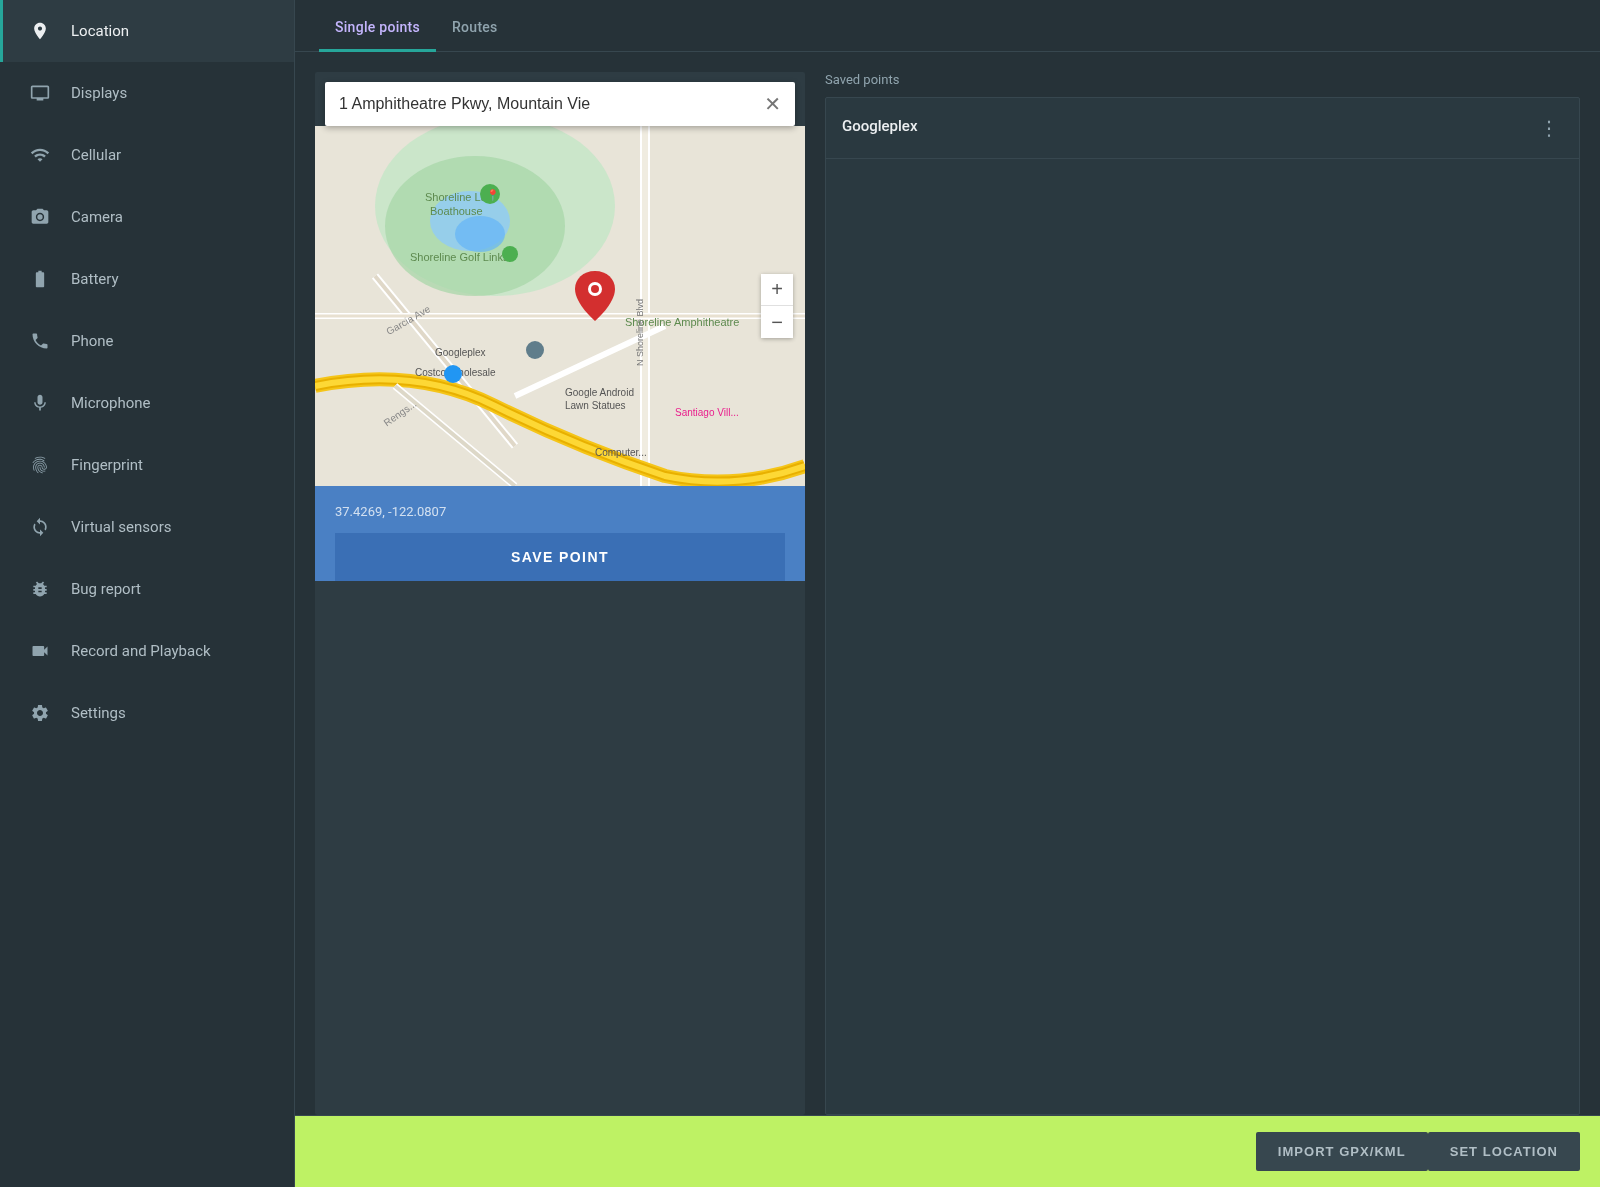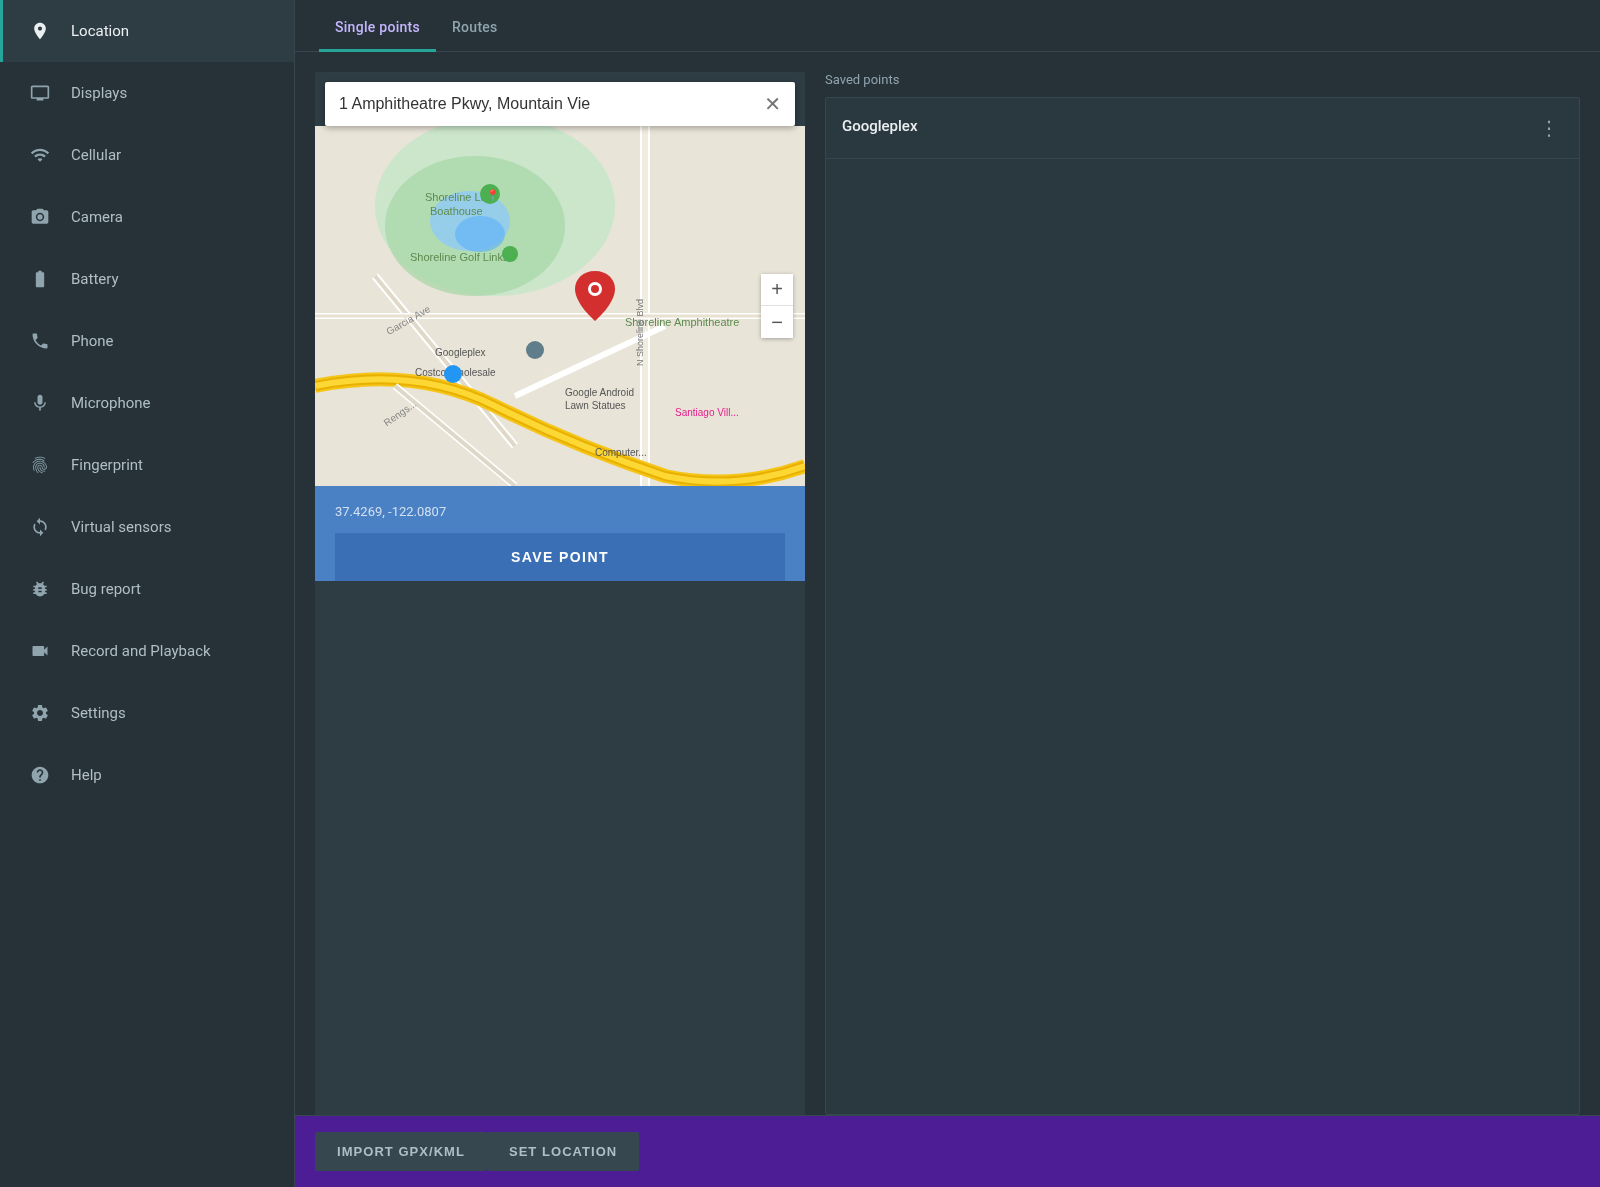--- a/index.html
+++ b/index.html
@@ -250,23 +250,23 @@
       font-size: 20px;
       cursor: pointer;
       padding: 4px;
       line-height: 1;
     }
 
     
     .bottom-bar {
       display: flex;
       align-items: center;
-      justify-content: flex-start;
+      justify-content: flex-end;
       padding: 16px 20px;
-      background: #4c1d95;
+      background: #bef264;
       border-top: 1px solid #37474f;
       flex-shrink: 0;
     }
     .import-btn {
       background: #37474f;
       border: none;
       color: #b0bec5;
       font-size: 13px;
       font-weight: 600;
       letter-spacing: 0.08em;
@@ -395,28 +395,20 @@
 
   <div class="sidebar-item">
     <span class="icon">
       <svg width="20" height="20" viewBox="0 0 24 24" fill="currentColor">
           <path d="M19.14 12.94c.04-.3.06-.61.06-.94 0-.32-.02-.64-.07-.94l2.03-1.58c.18-.14.23-.41.12-.61l-1.92-3.32c-.12-.22-.37-.29-.59-.22l-2.39.96c-.5-.38-1.03-.7-1.62-.94l-.36-2.54c-.04-.24-.24-.41-.48-.41h-3.84c-.24 0-.43.17-.47.41l-.36 2.54c-.59.24-1.13.57-1.62.94l-2.39-.96c-.22-.08-.47 0-.59.22L2.74 8.87c-.12.21-.08.47.12.61l2.03 1.58c-.05.3-.09.63-.09.94s.02.64.07.94l-2.03 1.58c-.18.14-.23.41-.12.61l1.92 3.32c.12.22.37.29.59.22l2.39-.96c.5.38 1.03.7 1.62.94l.36 2.54c.05.24.24.41.48.41h3.84c.24 0 .44-.17.47-.41l.36-2.54c.59-.24 1.13-.56 1.62-.94l2.39.96c.22.08.47 0 .59-.22l1.92-3.32c.12-.22.07-.47-.12-.61l-2.01-1.58zM12 15.6c-1.98 0-3.6-1.62-3.6-3.6s1.62-3.6 3.6-3.6 3.6 1.62 3.6 3.6-1.62 3.6-3.6 3.6z"></path>
         </svg>
     </span>
     <span class="label">Settings</span>
   </div>
 
-  <div class="sidebar-item">
-    <span class="icon">
-      <svg width="20" height="20" viewBox="0 0 24 24" fill="currentColor">
-          <path d="M12 2C6.48 2 2 6.48 2 12s4.48 10 10 10 10-4.48 10-10S17.52 2 12 2zm1 17h-2v-2h2v2zm2.07-7.75l-.9.92C13.45 12.9 13 13.5 13 15h-2v-.5c0-1.1.45-2.1 1.17-2.83l1.24-1.26c.37-.36.59-.86.59-1.41 0-1.1-.9-2-2-2s-2 .9-2 2H8c0-2.21 1.79-4 4-4s4 1.79 4 4c0 .88-.36 1.68-.93 2.25z"></path>
-        </svg>
-    </span>
-    <span class="label">Help</span>
-  </div>
 </aside>
 
 <div class="main">
 
   <div class="tabs-bar">
     <div class="tab active">Single points</div>
     <div class="tab">Routes</div>
   </div>
 
   <div class="content-area">

